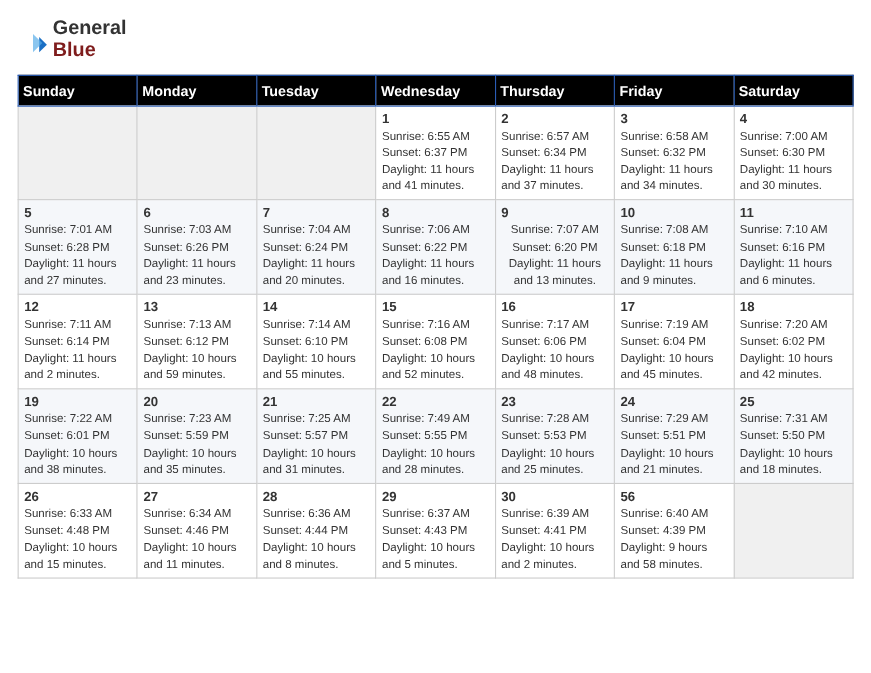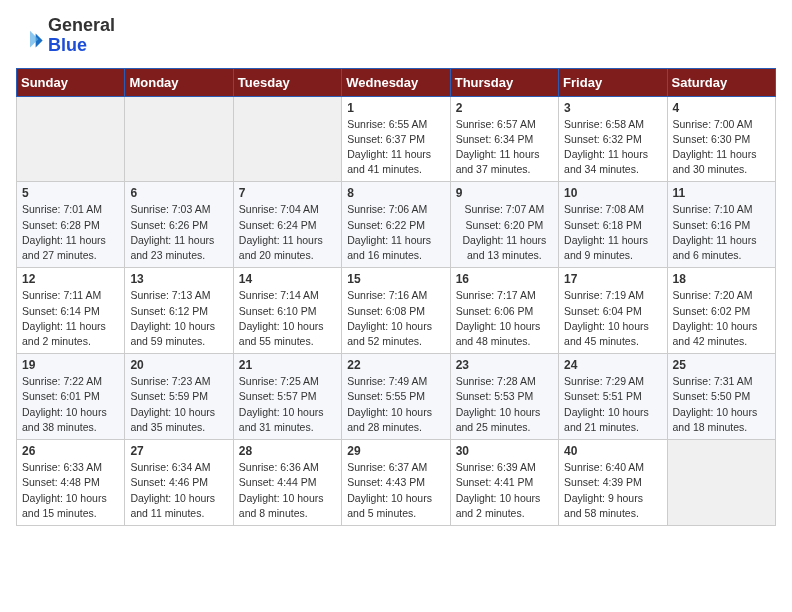--- a/index.html
+++ b/index.html
@@ -20,21 +20,21 @@
       display: flex;
       align-items: flex-end;
       gap: 4px;
     }
     .logo-text {
       font-size: 18px;
       font-weight: bold;
       line-height: 1.1;
     }
     .logo-general { color: #333; }
-    .logo-blue { color: #1d4ed8; }
+    .logo-blue { color: #7f1d1d; }
     .logo-icon {
       width: 28px;
       height: 28px;
     }
     .title-block {
       text-align: right;
     }
     .month-title {
       font-size: 36px;
       color: #333;
@@ -43,21 +43,21 @@
     .location-title {
       font-size: 15px;
       color: #444;
     }
     .calendar {
       width: 100%;
       border-collapse: collapse;
       border: 1px solid #ccc;
     }
     .calendar th {
-      background-color: #7f1d1d;
+      background-color: #000000;
       color: #fff;
       font-size: 13px;
       font-weight: bold;
       padding: 6px 4px;
       text-align: left;
       border: 1px solid #2a5cb5;
     }
     .calendar td {
       border: 1px solid #ccc;
       vertical-align: top;
@@ -336,21 +336,21 @@
 and 5 minutes.</div>
         </td>
         <td>
           <span class="day-number">30</span>
           <div class="day-info" style="white-space: pre-line;">Sunrise: 6:39 AM
 Sunset: 4:41 PM
 Daylight: 10 hours
 and 2 minutes.</div>
         </td>
         <td>
-          <span class="day-number">40</span>
+          <span class="day-number">56</span>
           <div class="day-info" style="white-space: pre-line;">Sunrise: 6:40 AM
 Sunset: 4:39 PM
 Daylight: 9 hours
 and 58 minutes.</div>
         </td>
         <td class="empty-cell"></td>
       </tr>
     </tbody>
 </table>
 

